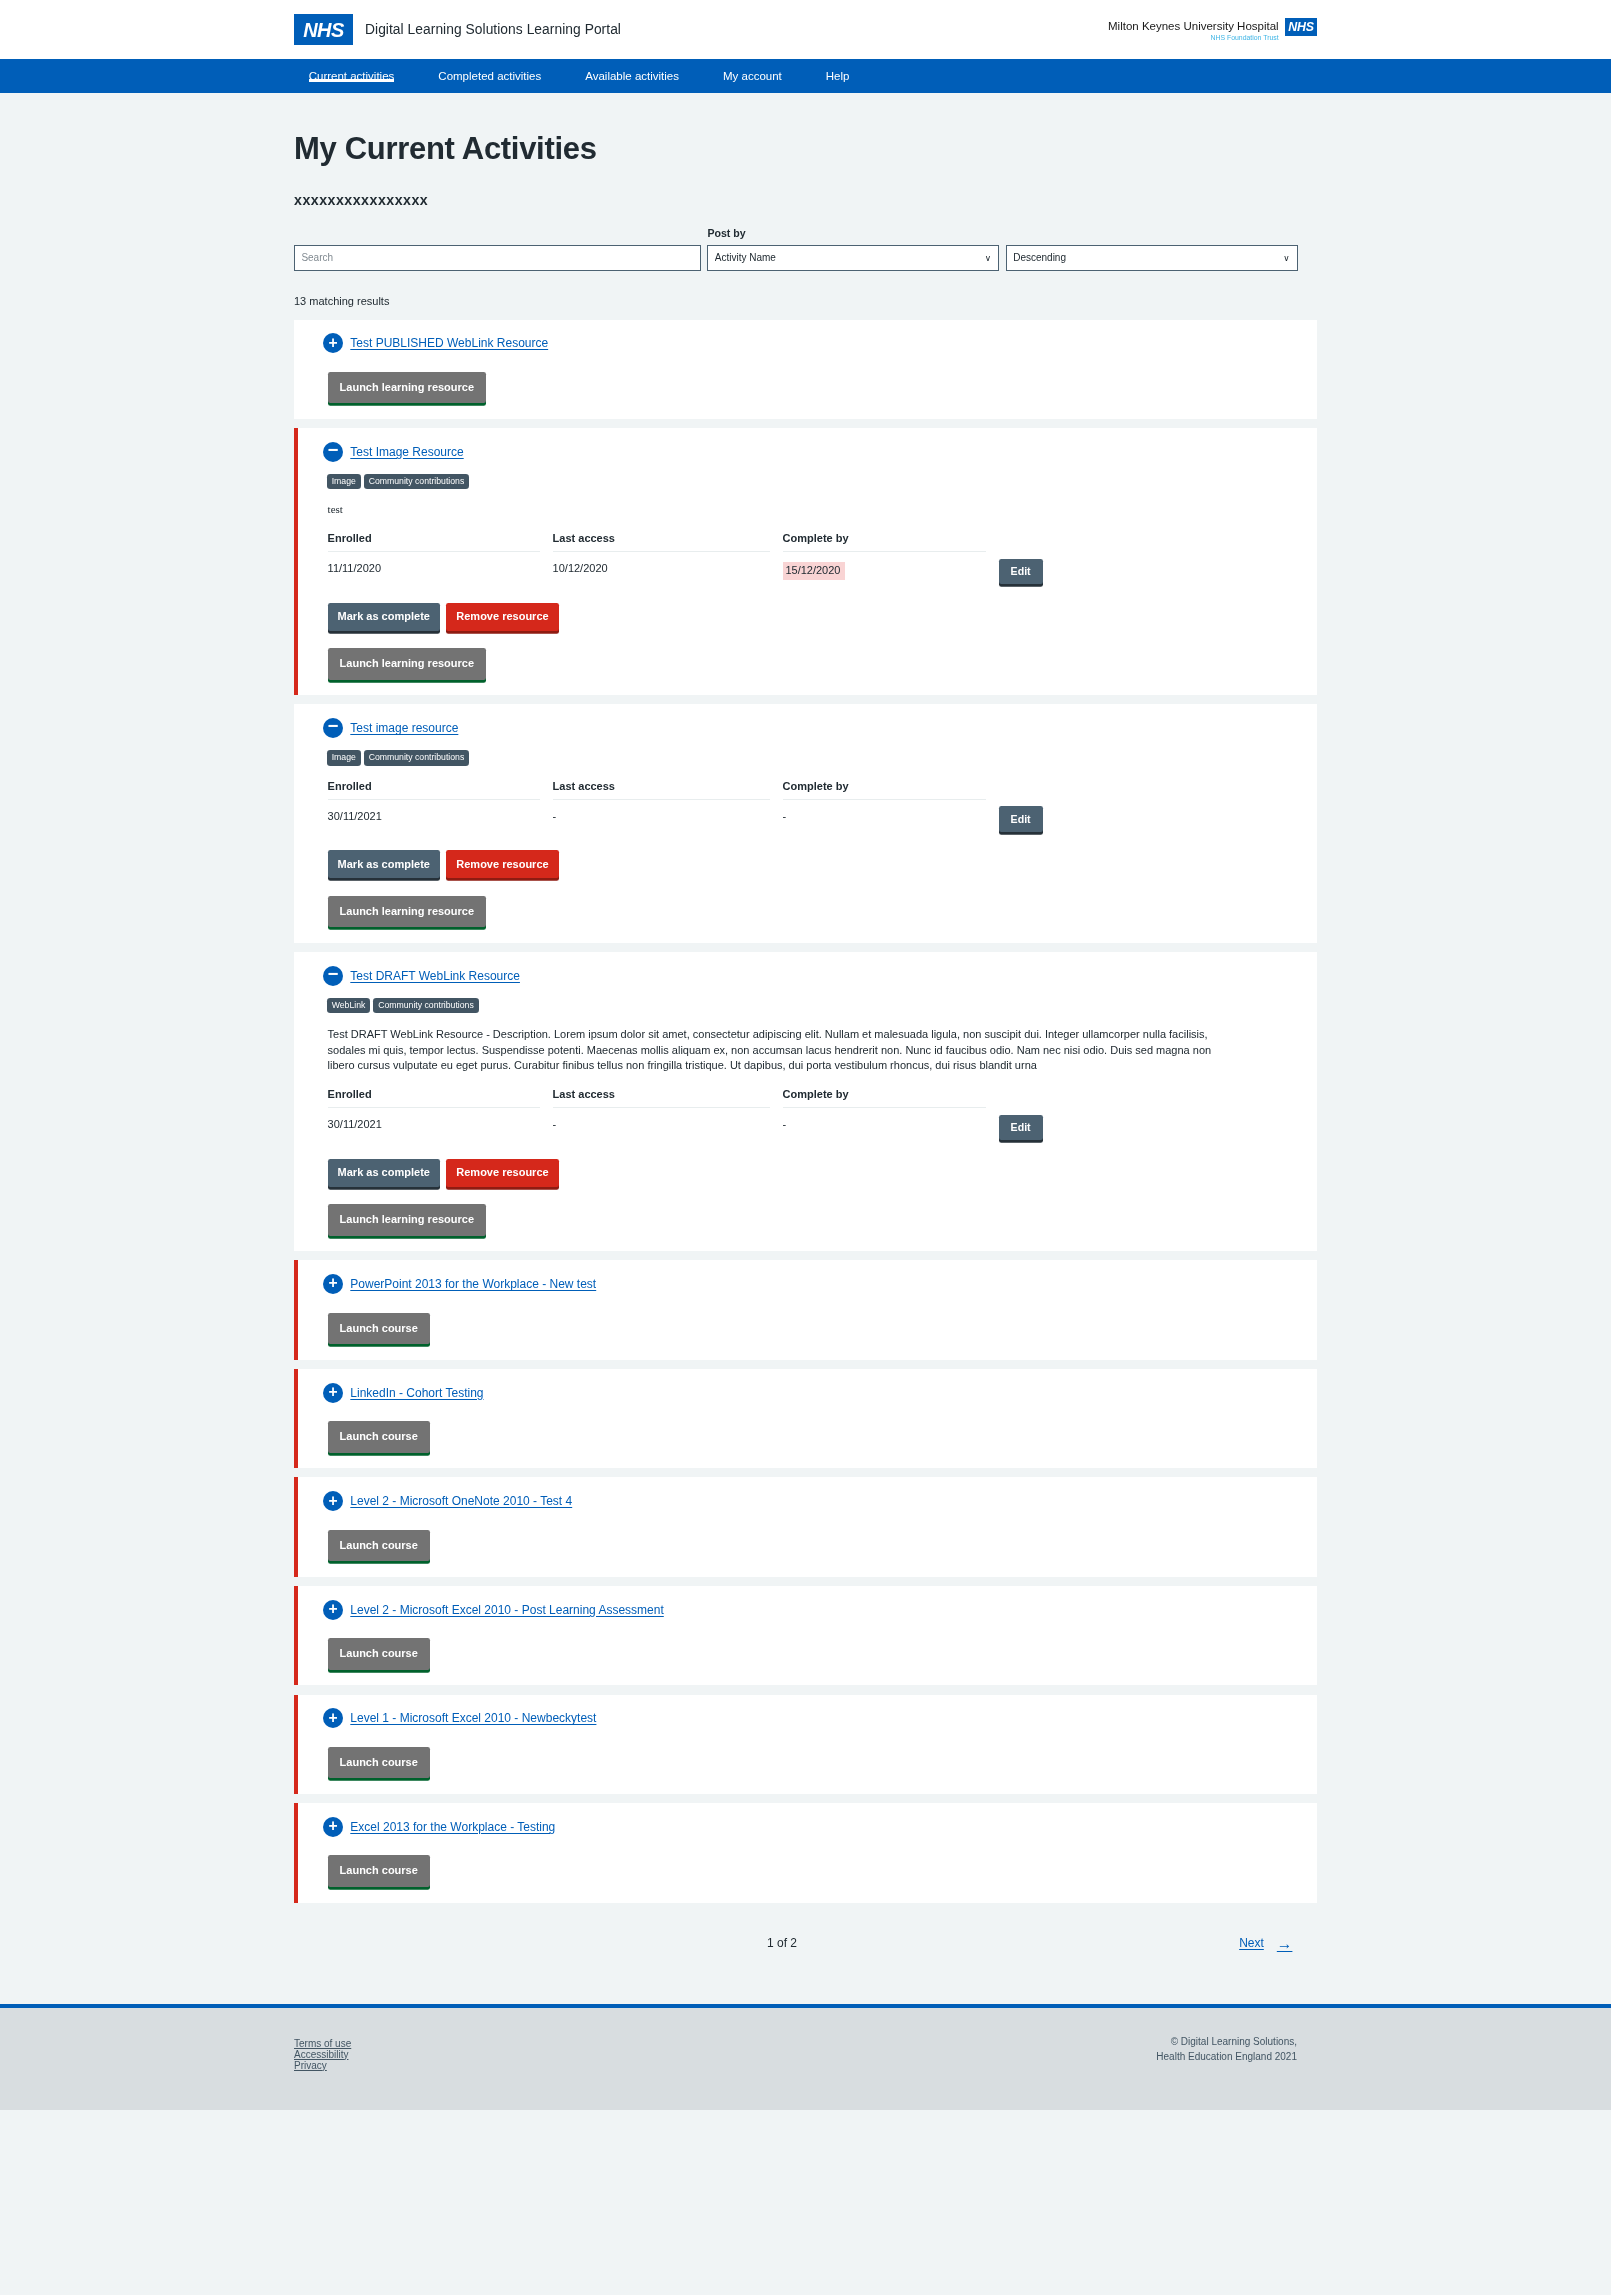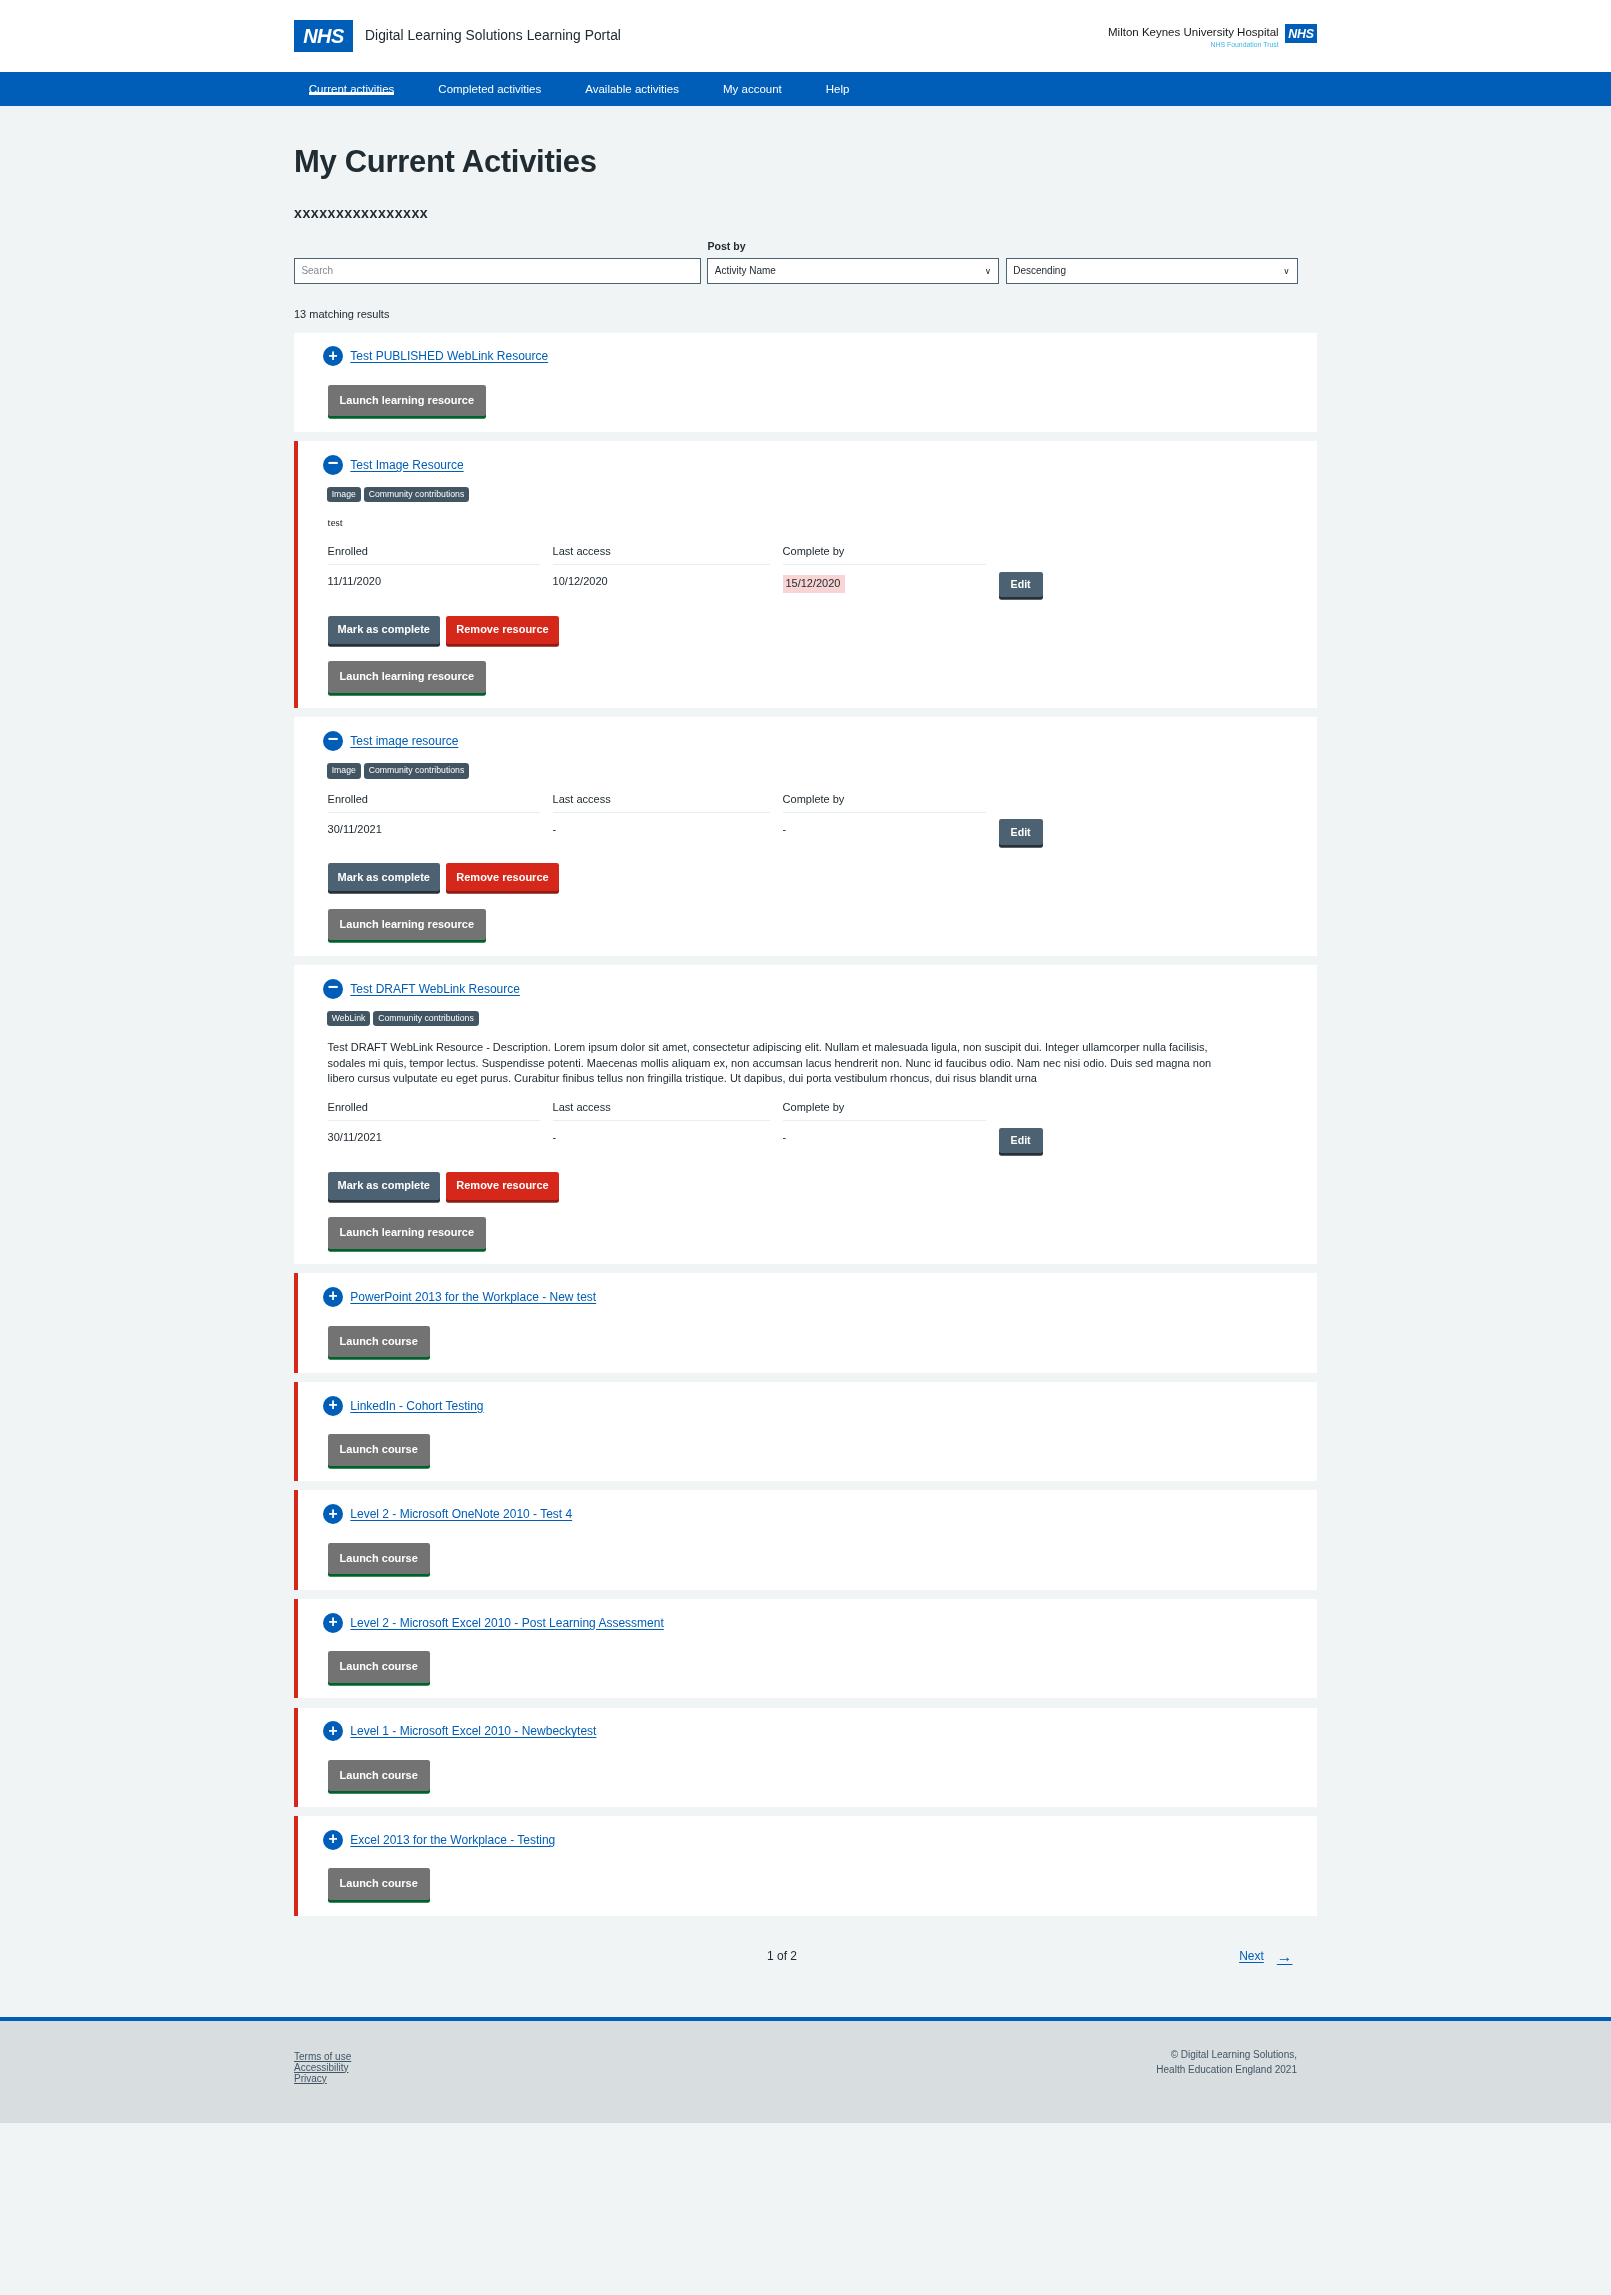--- a/index.html
+++ b/index.html
@@ -8,21 +8,21 @@
     width: 1611px;
     background: #f0f4f5;
     font-family: "Liberation Sans", sans-serif;
     color: #212b32;
   }
   body { -webkit-font-smoothing: antialiased; }
 
   
   .site-header {
     background: #ffffff;
-    height: 72px;
+    height: 59px;
     display: flex;
     align-items: center;
     padding: 0 294px;
   }
   .brand-left { display: flex; align-items: center; gap: 12px; }
   .nhs-logo {
     background: #005eb8;
     color: #ffffff;
     font-weight: 700;
     font-style: italic;
@@ -215,21 +215,21 @@
   
   .meta-table {
     margin-top: 13.8px;
     margin-left: 4.6px;
     display: grid;
     grid-template-columns: 225px 230px 216px auto;
     align-items: start;
   }
   .meta-head {
     font-size: 11px;
-    font-weight: 400;
+    font-weight: 700;
     color: #212b32;
     padding-bottom: 7.3px;
     border-bottom: 1.4px solid #e8edee;
     margin-right: 13px;
   }
   .meta-head.last { border-bottom: none; }
   .meta-val {
     font-size: 11px;
     color: #212b32;
     padding-top: 10px;

